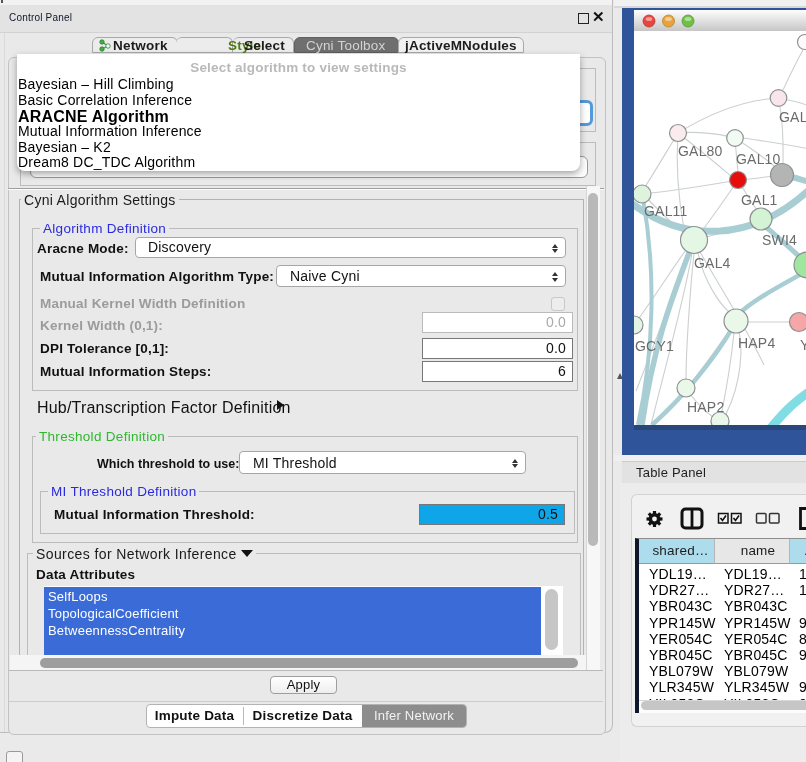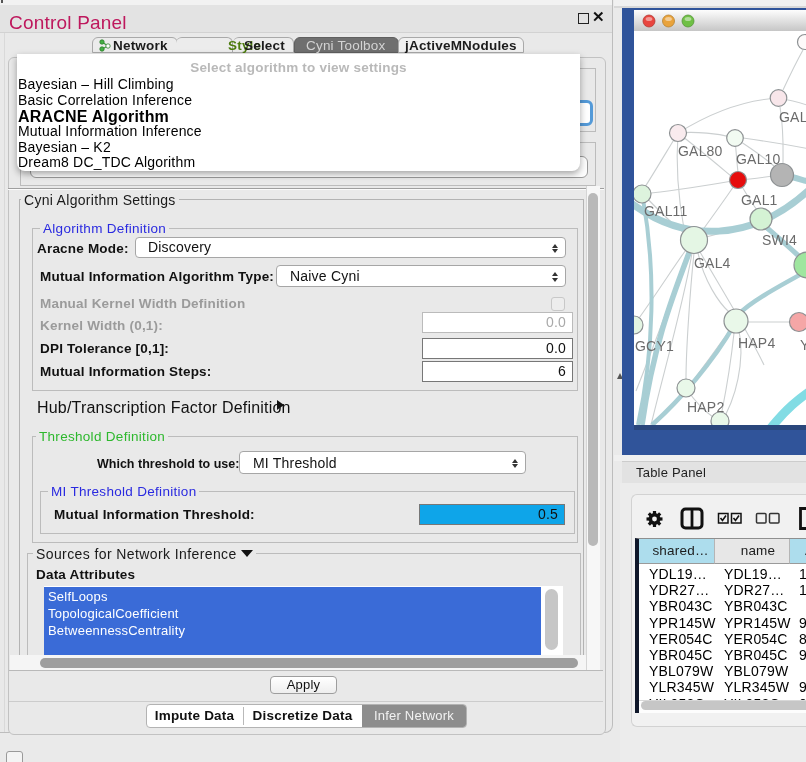--- a/index.html
+++ b/index.html
@@ -19,21 +19,21 @@
 <body>
 
 <div class="abs" id="cpwin" style="left:0;top:5;width:612px;height:732px;background:#e9e9e9;
      border-right:1px solid #bdbdbd;border-bottom:1px solid #bdbdbd;border-radius:0 0 8px 0;"></div>
 <div class="abs" style="left:0;top:0;width:612px;height:5px;background:#f2f2f2;"></div>
 <div class="abs" style="left:1px;top:0;width:2px;height:3px;background:#555;"></div>
 
 <div class="abs" style="left:4px;top:32px;width:1px;height:700px;background:#d9d9d9;"></div>
 
 <div class="abs" style="left:0;top:5px;width:612px;height:27px;background:#e3e3e3;border-bottom:1px solid #d2d2d2;"></div>
-<div class="abs" style="left:9px;top:12px;font-size:19px;color:#be185d;">Control Panel</div>
+<div class="abs" style="left:9px;top:12px;font-size:10px;color:#0f172a;">Control Panel</div>
 <div class="abs" style="left:578px;top:13px;width:9px;height:9px;border:1.5px solid #222;"></div>
 <div class="abs" style="left:592px;top:8px;font-size:15px;font-weight:bold;color:#111;">✕</div>
 
 <div class="abs" id="tabs" style="left:92px;top:37px;height:16px;">
   <div class="abs" style="left:0;top:0;width:84px;height:14px;background:#ececec;border:1px solid #a9a9a9;border-radius:6px 6px 0 0;"></div>
   <div class="abs" style="left:84px;top:0;width:56px;height:14px;background:#ececec;border:1px solid #a9a9a9;border-left:none;border-radius:6px 6px 0 0;"></div>
   <div class="abs" style="left:141px;top:0;width:60px;height:14px;background:#ececec;border:1px solid #a9a9a9;border-left:none;border-radius:6px 6px 0 0;"></div>
   <div class="abs" style="left:202px;top:0;width:103px;height:14px;background:#6f6f6f;border:1px solid #5f5f5f;border-radius:6px 6px 0 0;"></div>
   <div class="abs" style="left:306px;top:0;width:124px;height:14px;background:#f1f1f1;border:1px solid #a9a9a9;border-radius:6px 6px 0 0;"></div>
   <svg class="abs" style="left:7px;top:2px;" width="12" height="13" viewBox="0 0 12 13">

